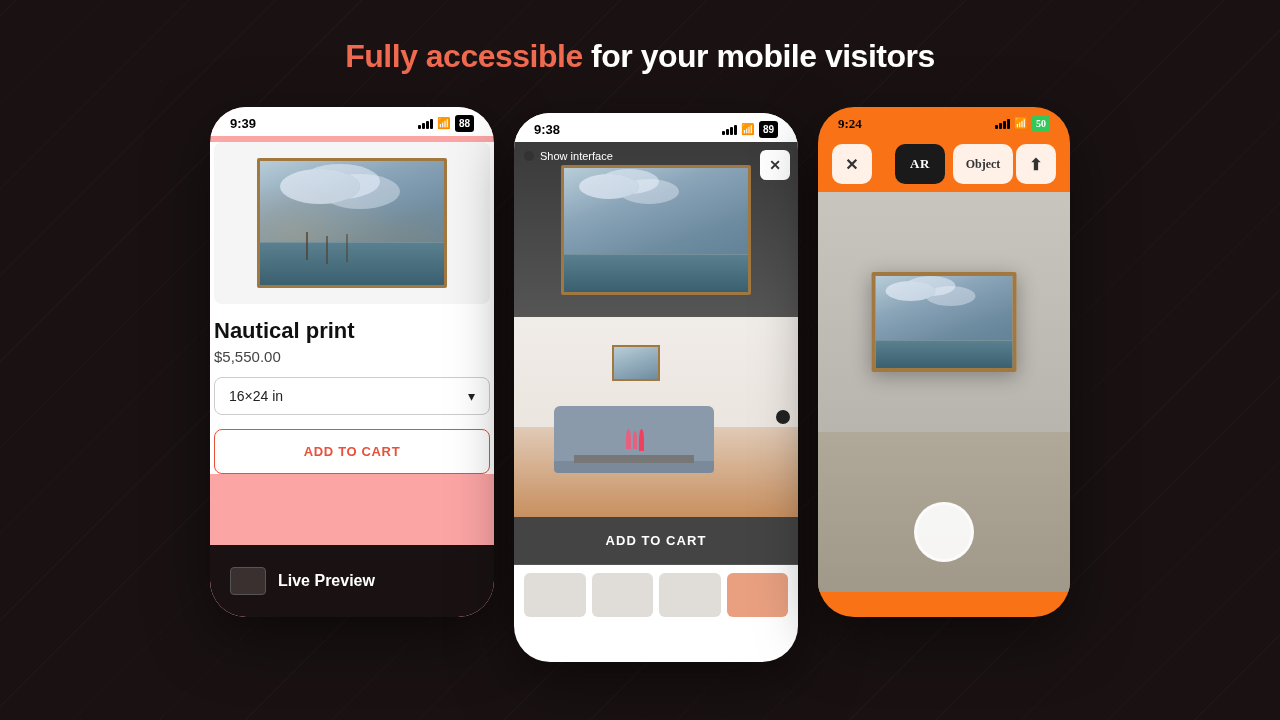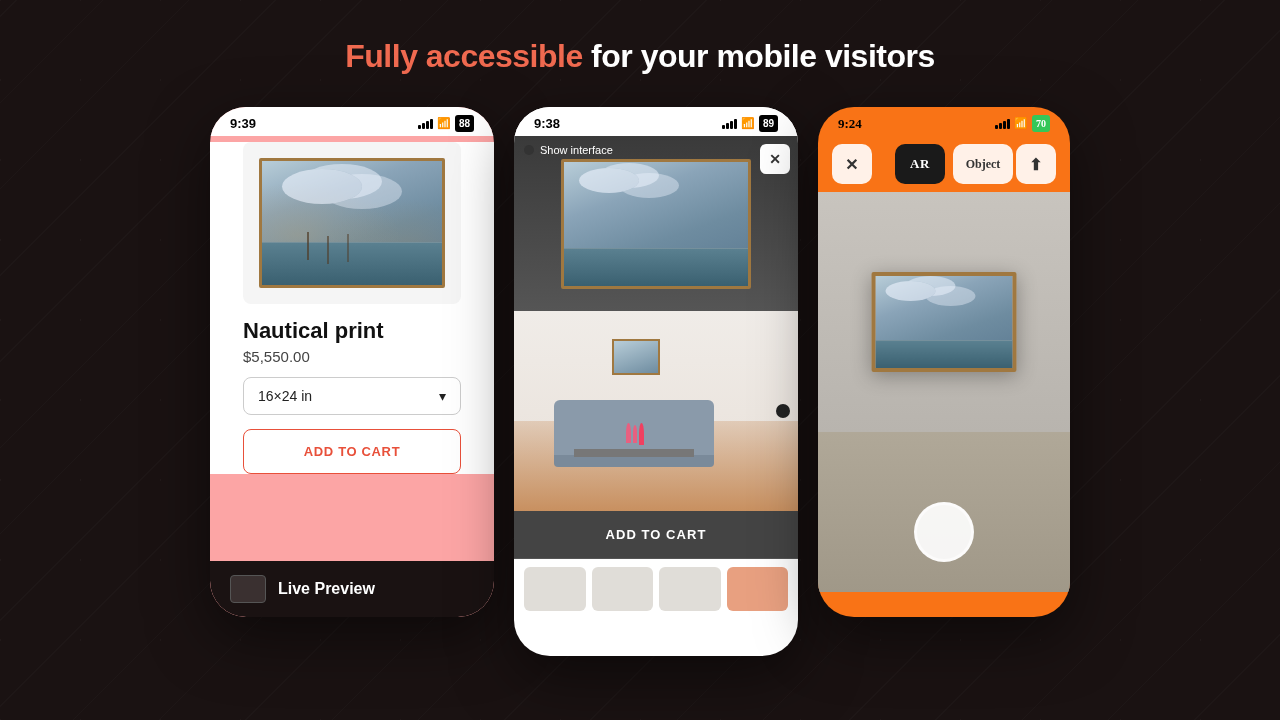--- a/index.html
+++ b/index.html
@@ -58,21 +58,21 @@
 
     
     .phone {
       background: #fca5a5;
       border-radius: 36px;
       overflow: hidden;
       box-shadow: 0 20px 60px rgba(0,0,0,0.5);
       position: relative;
     }
     .phone-1 { width: 284px; height: 510px; }
-    .phone-2 { width: 284px; height: 549px; }
+    .phone-2 { width: 284px; height: 549px; margin-top: 6px; }
     .phone-3 { width: 252px; height: 510px; background: #f97316; font-family: Liberation Serif, serif; }
 
     .status-bar {
       display: flex;
       justify-content: space-between;
       align-items: center;
       padding: 8px 20px 4px;
       font-size: 13px;
       font-weight: 600;
       background: #fff;
@@ -90,21 +90,21 @@
       background: #000;
       color: #fff;
       border-radius: 3px;
       padding: 3px 4px;
       font-size: 10px;
       font-weight: 700;
     }
     .battery-badge.green { background: #34c759; }
 
     
-    .p1-content { padding: 0 33px; background: #fff; }
+    .p1-content { padding: 0 4px; background: #fff; }
     .p1-painting-wrap {
       background: #f5f5f5;
       border-radius: 8px;
       margin: 6px 0 14px;
       padding: 16px;
       display: flex;
       justify-content: center;
     }
     .painting-img {
       width: 190px;
@@ -195,21 +195,21 @@
       text-transform: uppercase;
     }
 
     
     .live-preview-bar {
       position: absolute;
       bottom: 0;
       left: 0; right: 0;
       background: #1a1212;
       border-radius: 0 0 36px 36px;
-      padding: 14px 20px;
+      padding: 22px 20px;
       display: flex;
       align-items: center;
       gap: 12px;
     }
     .lp-thumb {
       width: 36px;
       height: 28px;
       background: #3a3030;
       border-radius: 4px;
       border: 1px solid #555;
@@ -577,21 +577,21 @@
     <div class="status-bar" style="background:transparent;">
       <span>9:24</span>
       <div class="status-right">
         <div class="signal-bars">
           <div class="signal-bar" style="height:4px"></div>
           <div class="signal-bar" style="height:6px"></div>
           <div class="signal-bar" style="height:8px"></div>
           <div class="signal-bar" style="height:10px"></div>
         </div>
         <span>📶</span>
-        <span class="battery-badge green">70</span>
+        <span class="battery-badge green">50</span>
       </div>
     </div>
 
     <div class="p3-top-bar">
       <div class="p3-btn">✕</div>
       <div class="p3-btn-row">
         <div class="p3-btn p3-ar-btn">AR</div>
         <div class="p3-btn" style="width:60px;font-size:12px;">Object</div>
       </div>
       <div class="p3-btn">⬆</div>

